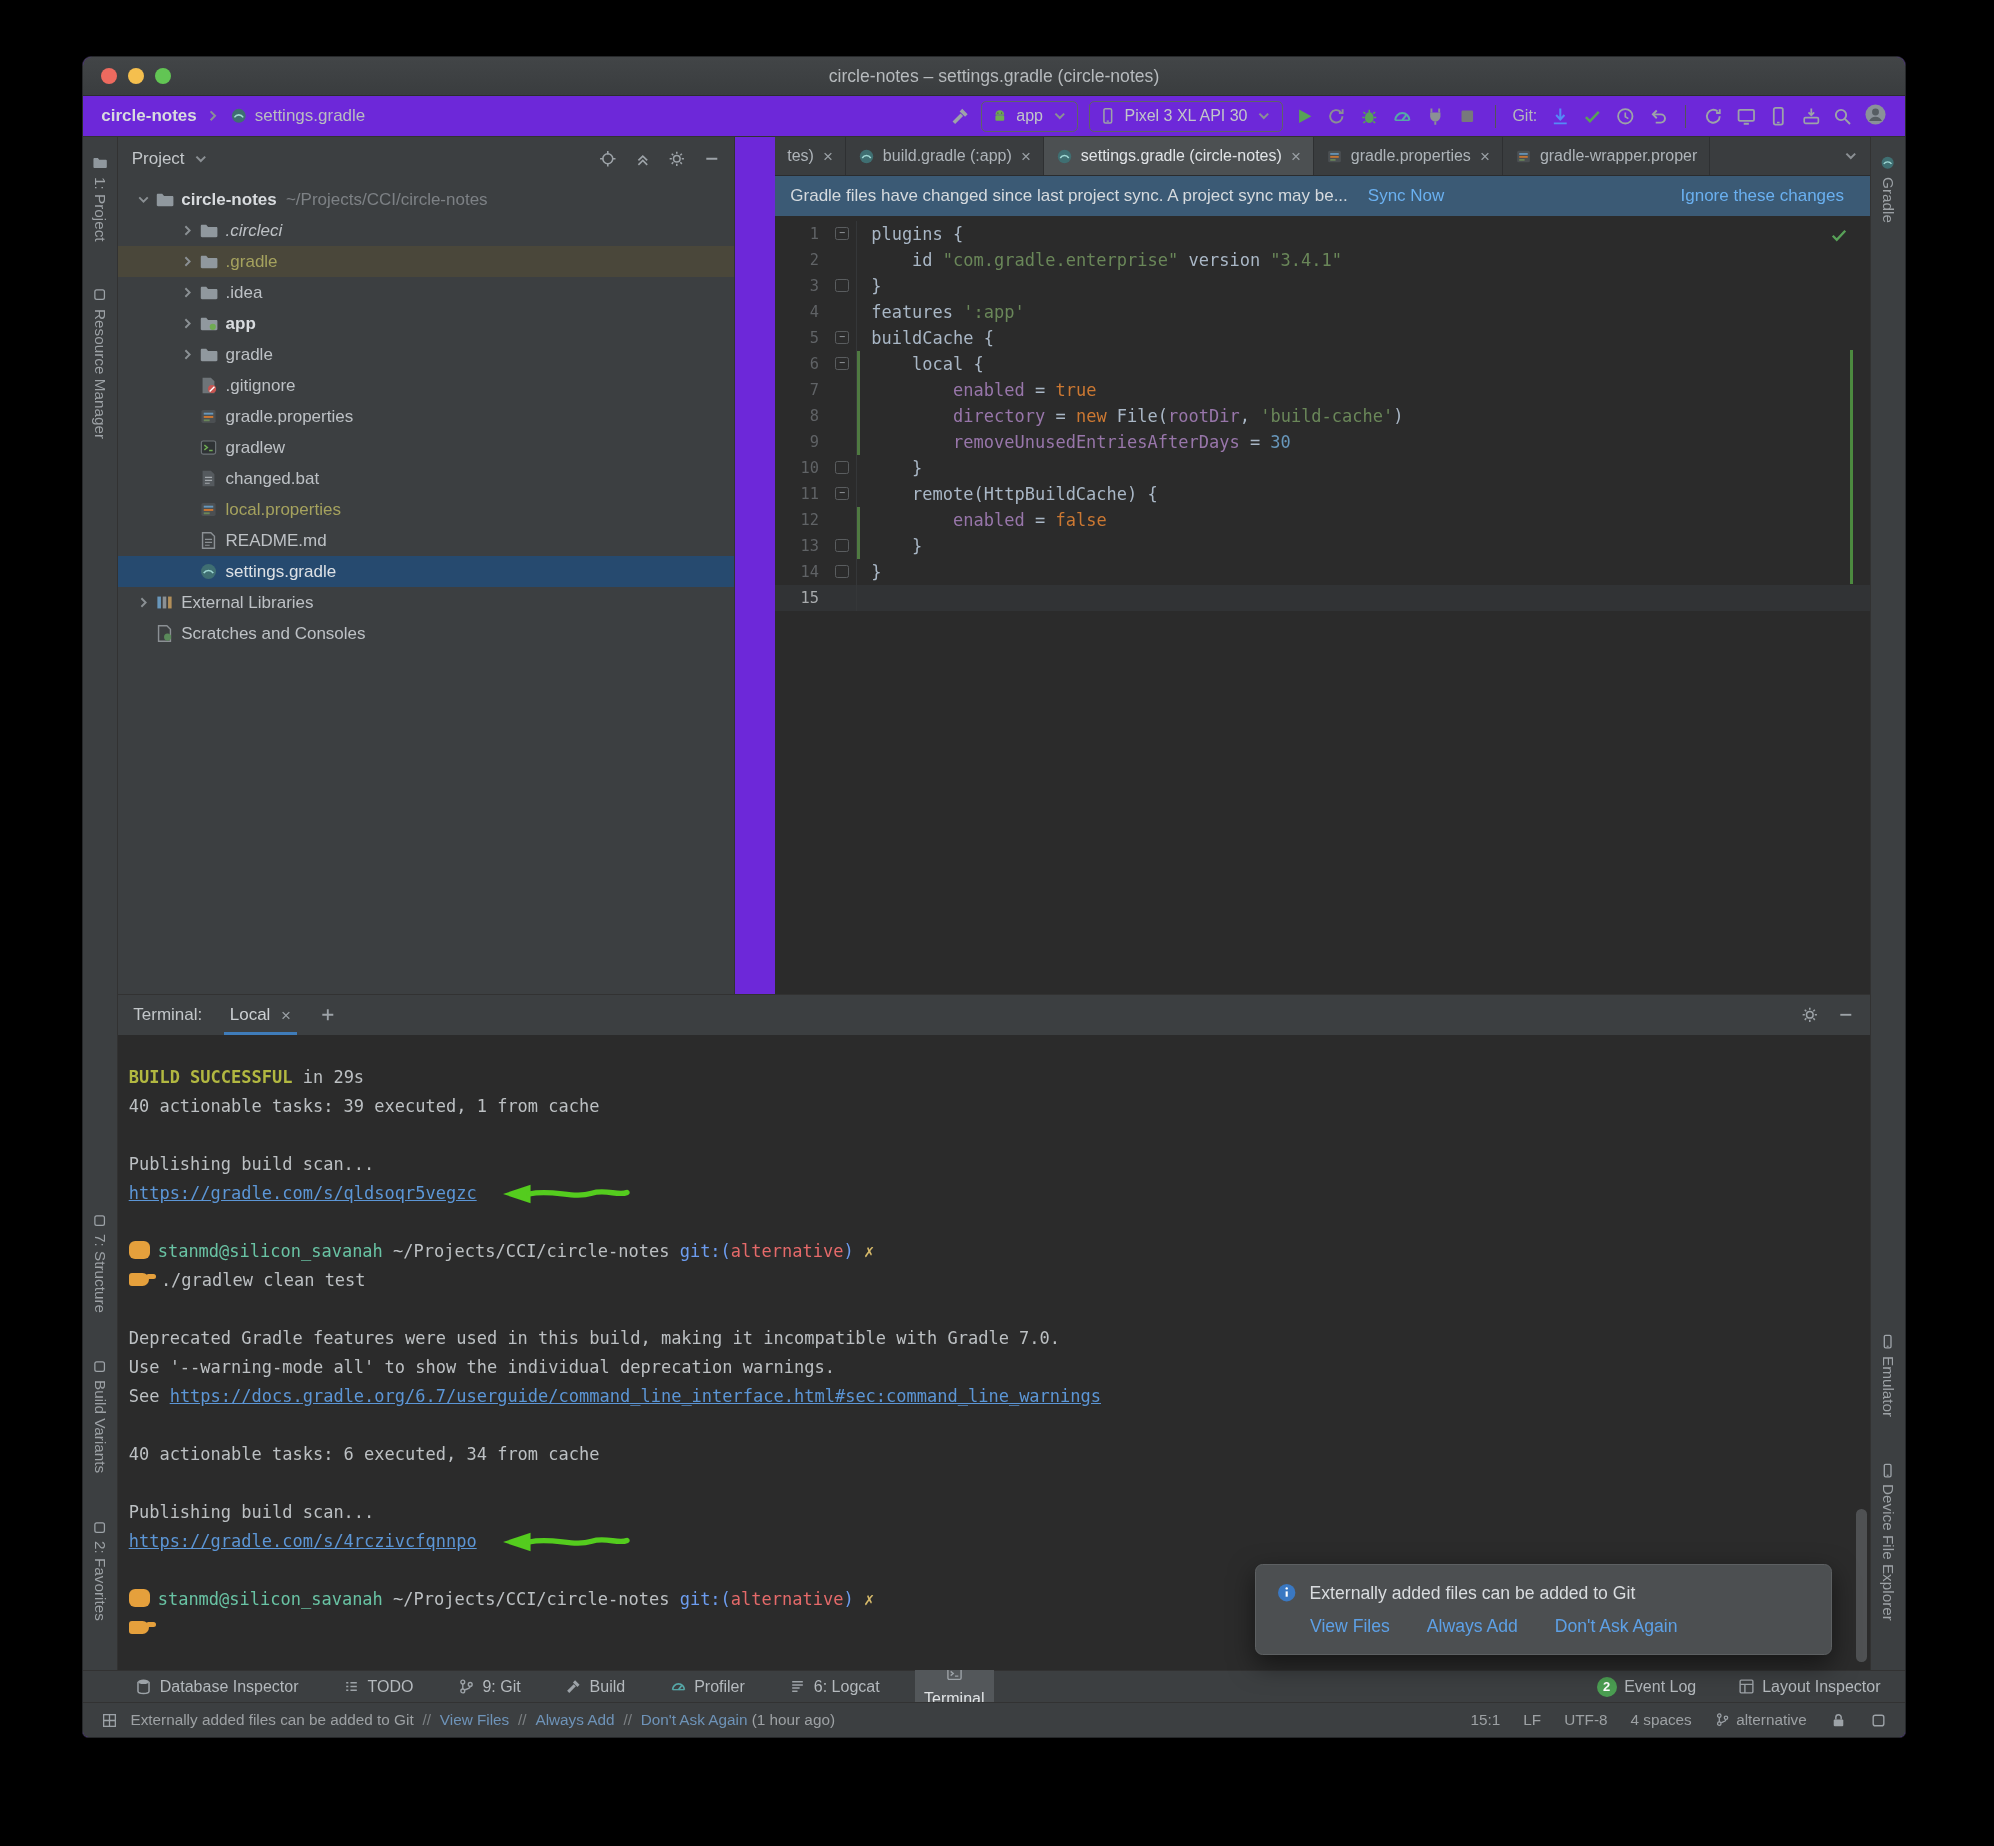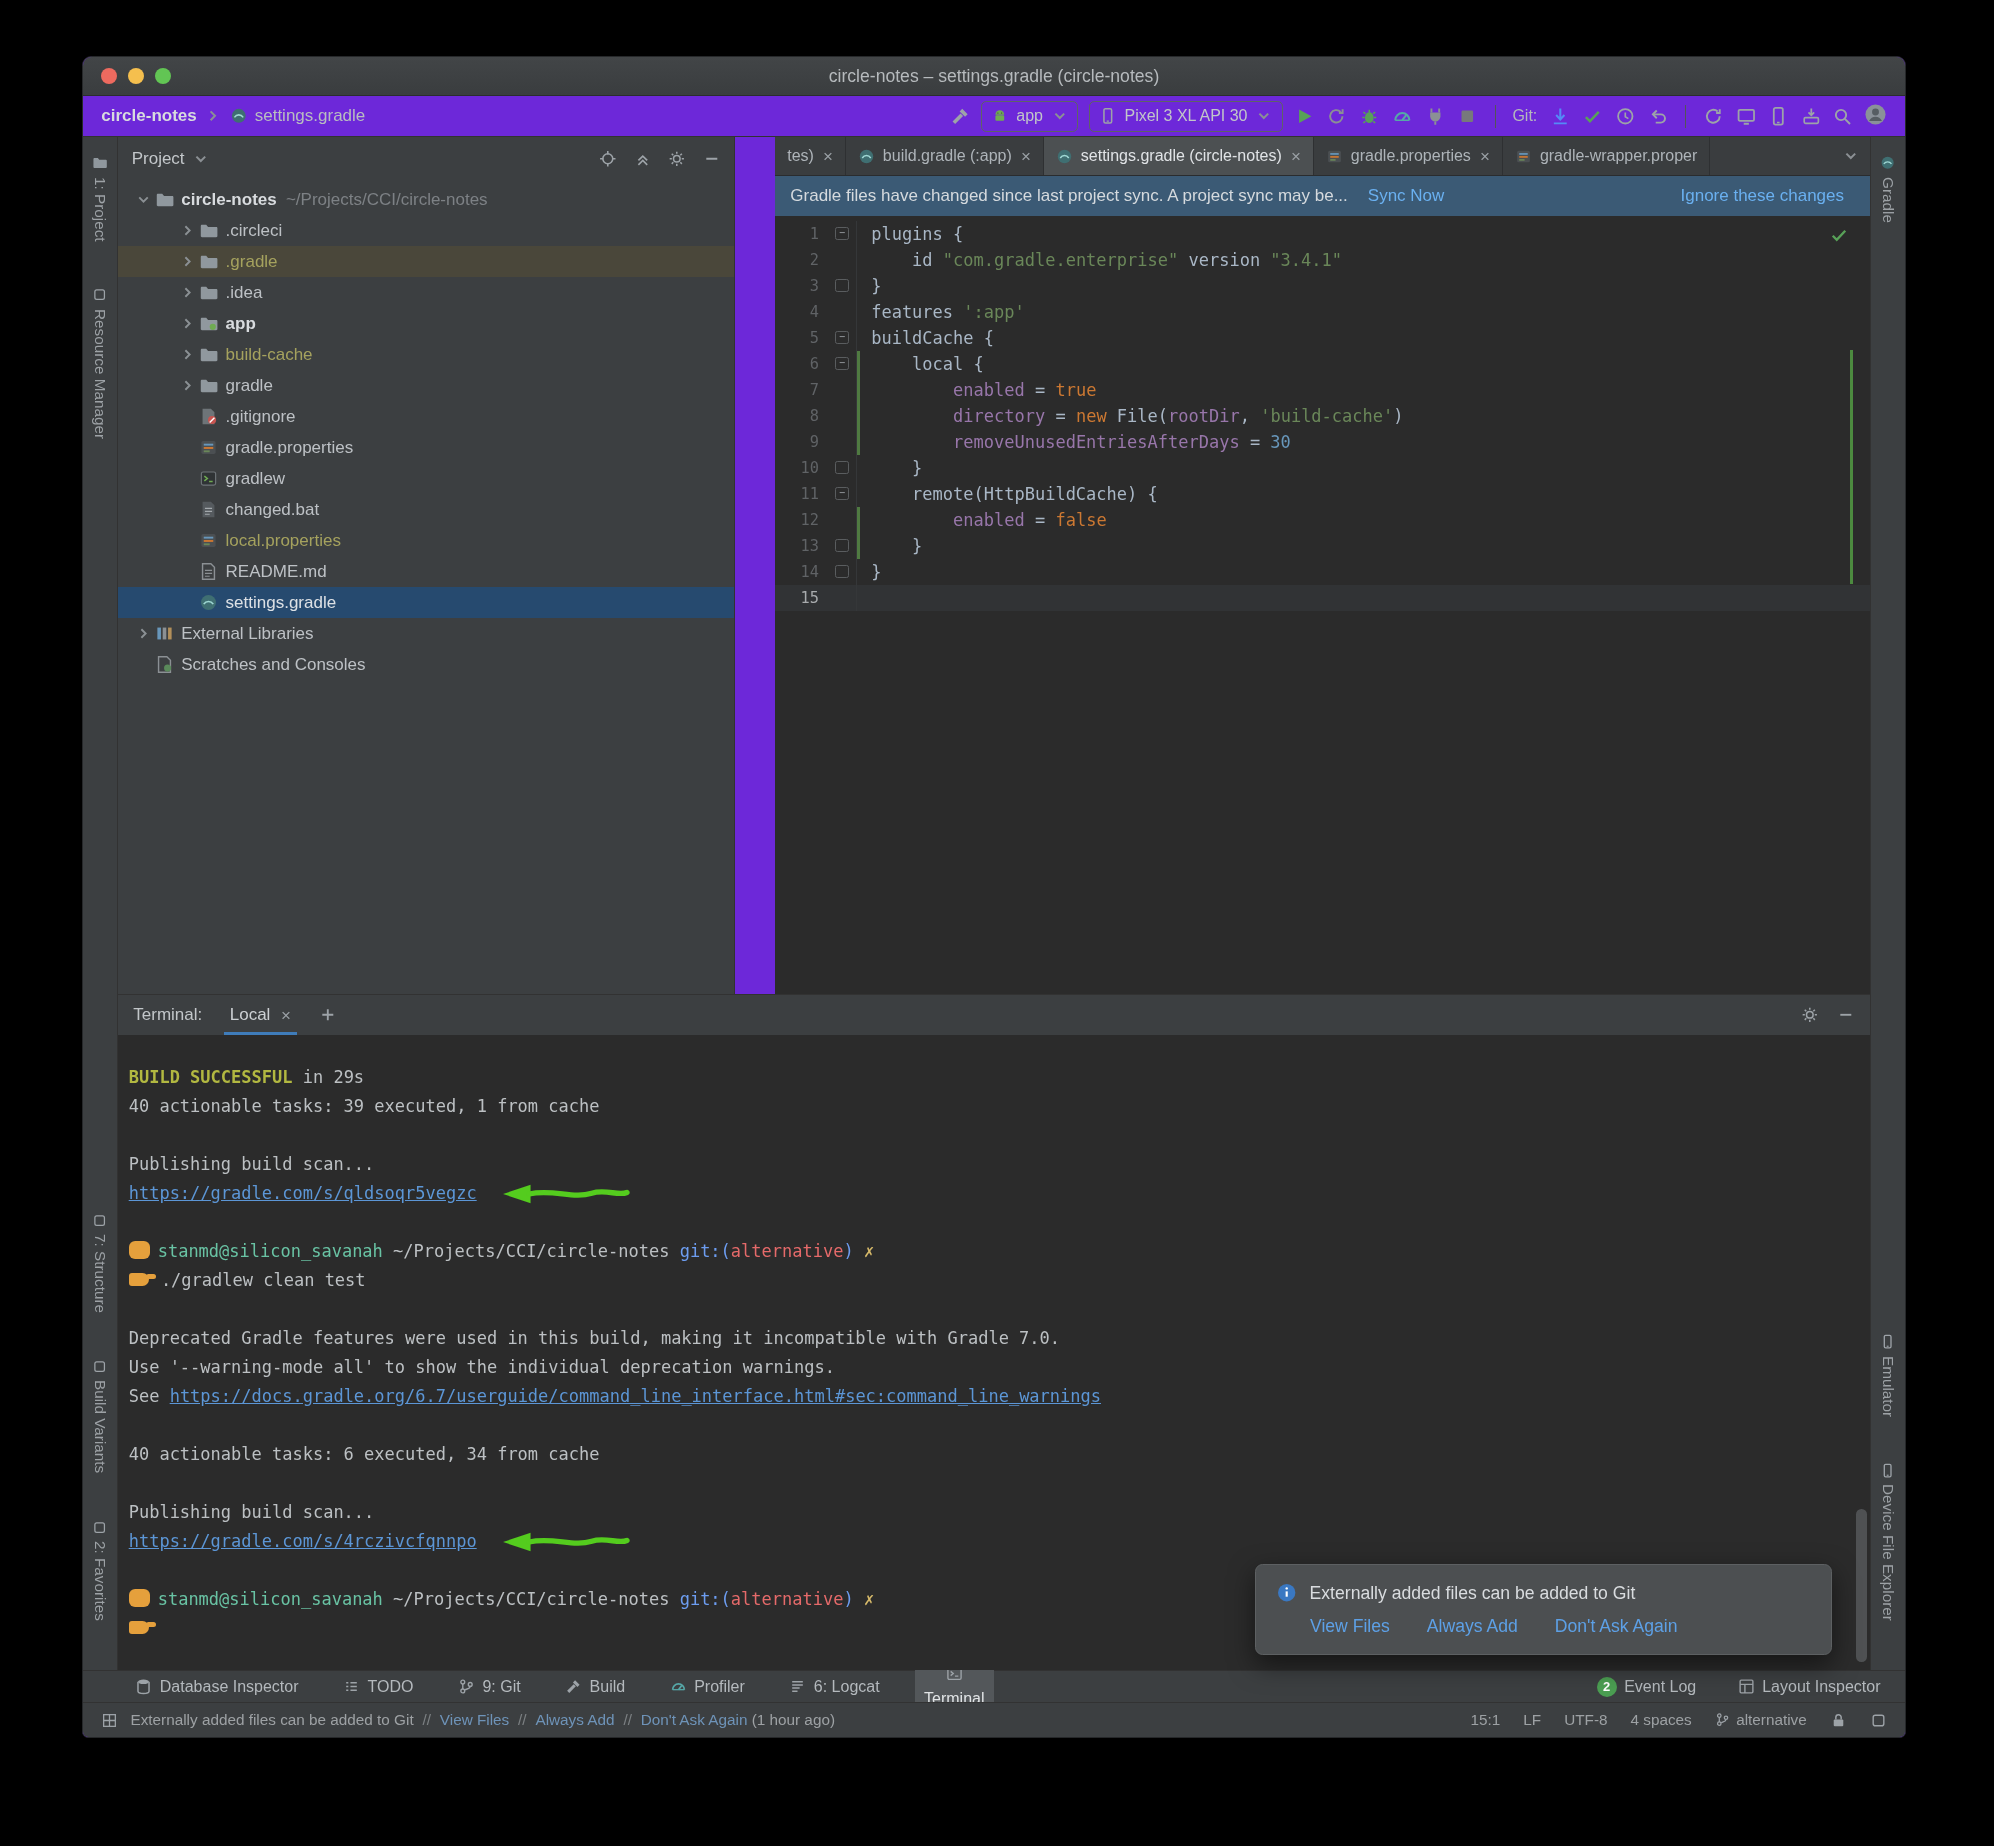--- a/index.html
+++ b/index.html
@@ -394,95 +394,80 @@
                   </span>
                 </span>
                 <span class="ic fic">
                   <svg viewBox="0 0 16 16">
                     <path d="M1.5 4.2c0-.6.4-1 1-1h3.6l1.5 1.8h6.9c.6 0 1 .4 1 1v6.6c0 .6-.4 1-1 1h-12c-.6 0-1-.4-1-1z" fill="#90989e"></path>
                   </svg>
                 </span>
                 <span class="tlabel b">circle-notes</span>
                 <span class="thint">~/Projects/CCI/circle-notes</span>
               </div>
+              <div class="trow" style="padding-left: 58px; font-style: italic;">
+                <span class="tarrow">
+                  <span class="ic">
+                    <svg viewBox="0 0 16 16">
+                      <path d="M6 4l4 4-4 4" stroke="#8b9094" stroke-width="1.8" fill="none"></path>
+                    </svg>
+                  </span>
+                </span>
+                <span class="ic fic">
+                  <svg viewBox="0 0 16 16">
+                    <path d="M1.5 4.2c0-.6.4-1 1-1h3.6l1.5 1.8h6.9c.6 0 1 .4 1 1v6.6c0 .6-.4 1-1 1h-12c-.6 0-1-.4-1-1z" fill="#90989e"></path>
+                  </svg>
+                </span>
+                <span class="tlabel">.circleci</span>
+              </div>
+              <div class="trow hl" style="padding-left: 58px;">
+                <span class="tarrow">
+                  <span class="ic">
+                    <svg viewBox="0 0 16 16">
+                      <path d="M6 4l4 4-4 4" stroke="#8b9094" stroke-width="1.8" fill="none"></path>
+                    </svg>
+                  </span>
+                </span>
+                <span class="ic fic">
+                  <svg viewBox="0 0 16 16">
+                    <path d="M1.5 4.2c0-.6.4-1 1-1h3.6l1.5 1.8h6.9c.6 0 1 .4 1 1v6.6c0 .6-.4 1-1 1h-12c-.6 0-1-.4-1-1z" fill="#90989e"></path>
+                  </svg>
+                </span>
+                <span class="tlabel ig">.gradle</span>
+              </div>
               <div class="trow" style="padding-left: 58px;">
                 <span class="tarrow">
                   <span class="ic">
                     <svg viewBox="0 0 16 16">
                       <path d="M6 4l4 4-4 4" stroke="#8b9094" stroke-width="1.8" fill="none"></path>
                     </svg>
                   </span>
                 </span>
                 <span class="ic fic">
                   <svg viewBox="0 0 16 16">
                     <path d="M1.5 4.2c0-.6.4-1 1-1h3.6l1.5 1.8h6.9c.6 0 1 .4 1 1v6.6c0 .6-.4 1-1 1h-12c-.6 0-1-.4-1-1z" fill="#90989e"></path>
                   </svg>
                 </span>
-                <span class="tlabel">.circleci</span>
-              </div>
-              <div class="trow hl" style="padding-left: 58px;">
-                <span class="tarrow">
-                  <span class="ic">
-                    <svg viewBox="0 0 16 16">
-                      <path d="M6 4l4 4-4 4" stroke="#8b9094" stroke-width="1.8" fill="none"></path>
-                    </svg>
-                  </span>
-                </span>
-                <span class="ic fic">
-                  <svg viewBox="0 0 16 16">
-                    <path d="M1.5 4.2c0-.6.4-1 1-1h3.6l1.5 1.8h6.9c.6 0 1 .4 1 1v6.6c0 .6-.4 1-1 1h-12c-.6 0-1-.4-1-1z" fill="#90989e"></path>
-                  </svg>
-                </span>
-                <span class="tlabel ig">.gradle</span>
+                <span class="tlabel">.idea</span>
               </div>
               <div class="trow" style="padding-left: 58px;">
                 <span class="tarrow">
                   <span class="ic">
                     <svg viewBox="0 0 16 16">
                       <path d="M6 4l4 4-4 4" stroke="#8b9094" stroke-width="1.8" fill="none"></path>
                     </svg>
                   </span>
                 </span>
                 <span class="ic fic">
                   <svg viewBox="0 0 16 16">
                     <path d="M1.5 4.2c0-.6.4-1 1-1h3.6l1.5 1.8h6.9c.6 0 1 .4 1 1v6.6c0 .6-.4 1-1 1h-12c-.6 0-1-.4-1-1z" fill="#90989e"></path>
-                  </svg>
-                </span>
-                <span class="tlabel">.idea</span>
-              </div>
-              <div class="trow" style="padding-left: 58px;">
-                <span class="tarrow">
-                  <span class="ic">
-                    <svg viewBox="0 0 16 16">
-                      <path d="M6 4l4 4-4 4" stroke="#8b9094" stroke-width="1.8" fill="none"></path>
-                    </svg>
-                  </span>
-                </span>
-                <span class="ic fic">
-                  <svg viewBox="0 0 16 16">
-                    <path d="M1.5 4.2c0-.6.4-1 1-1h3.6l1.5 1.8h6.9c.6 0 1 .4 1 1v6.6c0 .6-.4 1-1 1h-12c-.6 0-1-.4-1-1z" fill="#90989e"></path>
                     <circle cx="11.6" cy="10.8" r="2.6" fill="#6fab52"></circle>
                   </svg>
                 </span>
                 <span class="tlabel b">app</span>
-              </div>
-              <div class="trow" style="padding-left: 58px;">
-                <span class="tarrow">
-                  <span class="ic">
-                    <svg viewBox="0 0 16 16">
-                      <path d="M6 4l4 4-4 4" stroke="#8b9094" stroke-width="1.8" fill="none"></path>
-                    </svg>
-                  </span>
-                </span>
-                <span class="ic fic">
-                  <svg viewBox="0 0 16 16">
-                    <path d="M1.5 4.2c0-.6.4-1 1-1h3.6l1.5 1.8h6.9c.6 0 1 .4 1 1v6.6c0 .6-.4 1-1 1h-12c-.6 0-1-.4-1-1z" fill="#90989e"></path>
-                  </svg>
-                </span>
-                <span class="tlabel ig">build-cache</span>
               </div>
               <div class="trow" style="padding-left: 58px;">
                 <span class="tarrow">
                   <span class="ic">
                     <svg viewBox="0 0 16 16">
                       <path d="M6 4l4 4-4 4" stroke="#8b9094" stroke-width="1.8" fill="none"></path>
                     </svg>
                   </span>
                 </span>
                 <span class="ic fic">

